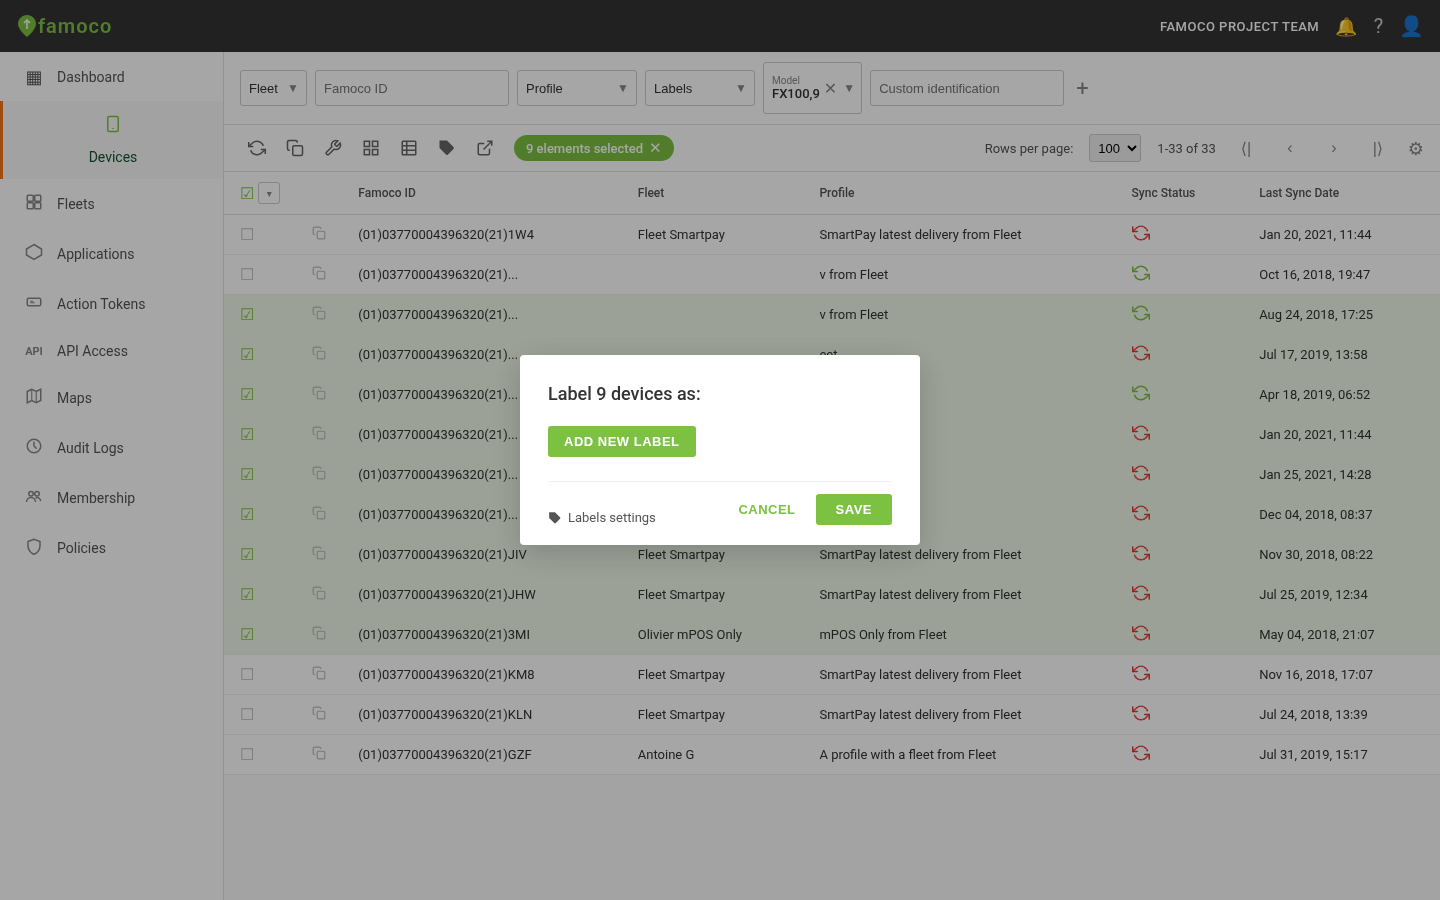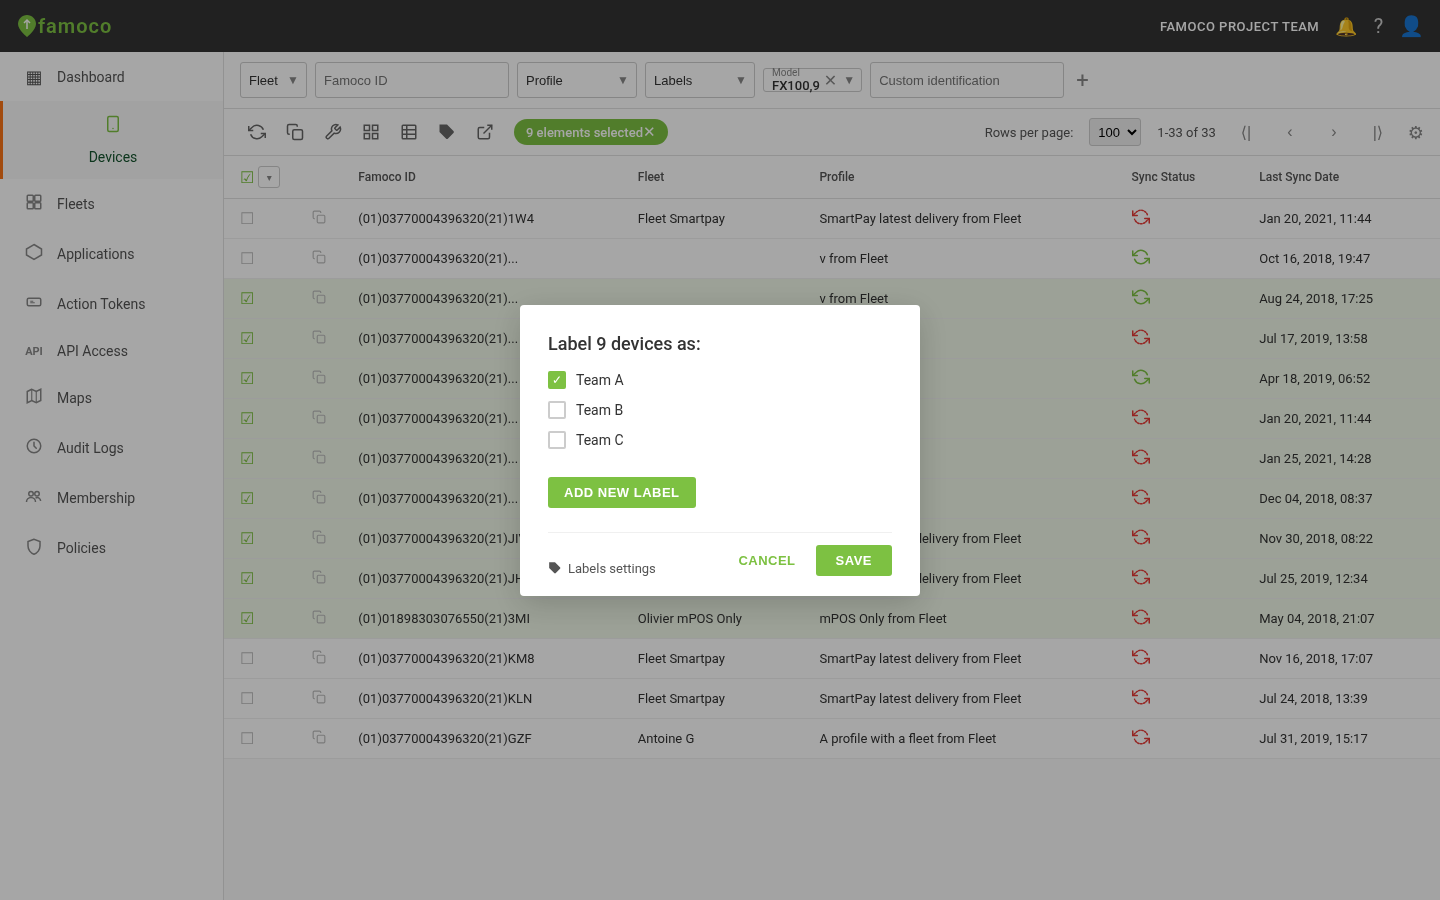--- a/index.html
+++ b/index.html
@@ -90,21 +90,21 @@
       padding: 0 8px;
       font-size: 13px;
       min-width: 140px;
       color: #333;
     }
     .model-filter {
       display: flex;
       align-items: center;
       border: 1px solid #ccc;
       border-radius: 3px;
-      height: 24px;
+      height: 52px;
       background: #fff;
       padding: 0 4px 0 8px;
     }
     .model-filter .clear { color: #888; cursor: pointer; font-size: 14px; padding: 0 4px; }
     .model-filter .chevron { color: #888; font-size: 12px; padding: 0 2px; }
     .filter-add { color: #888; font-size: 20px; cursor: pointer; padding: 4px; }
 
     
     .toolbar {
       background: #fff;
@@ -130,20 +130,21 @@
     }
     .selected-badge {
       background: #7dc142;
       color: #fff;
       border-radius: 14px;
       padding: 4px 12px;
       font-size: 13px;
       font-weight: 500;
       display: flex;
       align-items: center;
+      gap: 6px;
       margin-left: 8px;
     }
     .selected-badge .x { cursor: pointer; font-size: 15px; }
     .toolbar-right {
       margin-left: auto;
       display: flex;
       align-items: center;
       gap: 16px;
       color: #555;
       font-size: 13px;
@@ -765,21 +766,21 @@
             <tr class="selected">
       <td class="checkbox-cell">
         <span style="color:#7dc142;font-size:16px;">☑</span>
       </td>
       <td class="copy-cell">
         <svg width="14" height="14" viewBox="0 0 24 24" fill="none" stroke="#bbb" stroke-width="2">
                   <rect x="9" y="9" width="13" height="13" rx="2"></rect>
                   <path d="M5 15H4a2 2 0 0 1-2-2V4a2 2 0 0 1 2-2h9a2 2 0 0 1 2 2v1"></path>
                 </svg>
       </td>
-      <td>(01)01898303076550(21)3MI</td>
+      <td>(01)03770004396320(21)3MI</td>
       <td>Olivier mPOS Only</td>
       <td>mPOS Only from Fleet</td>
       <td>
         <svg width="18" height="18" viewBox="0 0 24 24" fill="none" stroke="#e53935" stroke-width="2" stroke-linecap="round" stroke-linejoin="round">
                   <path d="M1 4v6h6"></path>
                   <path d="M23 20v-6h-6"></path>
                   <path d="M20.49 9A9 9 0 0 0 5.64 5.64L1 10m22 4-4.64 4.36A9 9 0 0 1 3.51 15" stroke-dasharray="2 2"></path>
                 </svg>
       </td>
       <td>May 04, 2018, 21:07</td>
@@ -854,34 +855,20 @@
       </table>
     </div>
 
   </div>
 </div>
 
 <div class="modal-overlay">
   <div class="modal">
     <div class="modal-title">Label 9 devices as:</div>
 
-    <div id="modal-labels">
-        <div class="modal-label-item">
-      <div class="modal-checkbox checked"></div>
-      <span>Team A</span>
-    </div>
-        <div class="modal-label-item">
-      <div class="modal-checkbox "></div>
-      <span>Team B</span>
-    </div>
-        <div class="modal-label-item">
-      <div class="modal-checkbox "></div>
-      <span>Team C</span>
-    </div>
-      </div>
 
     <div style="margin-top:14px;">
       <button class="add-label-btn">ADD NEW LABEL</button>
     </div>
 
     <div class="modal-footer">
       <div class="labels-settings-link">
         <svg width="14" height="14" viewBox="0 0 24 24" fill="#555">
             <path d="M20.59 13.41l-7.17 7.17a2 2 0 0 1-2.83 0L2 12V2h10l8.59 8.59a2 2 0 0 1 0 2.82z"></path>
           </svg>

